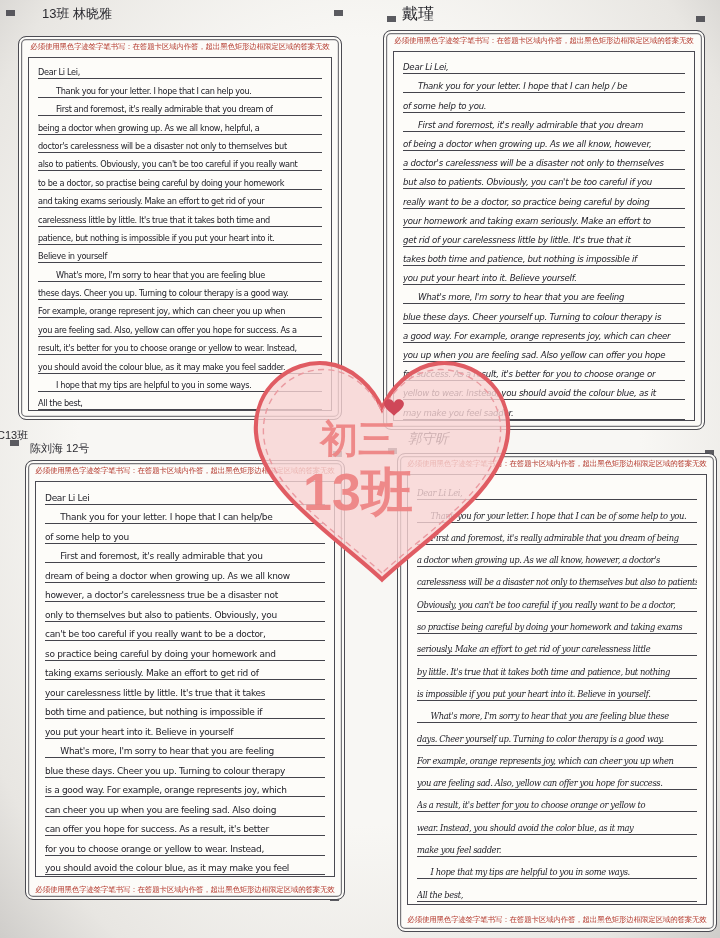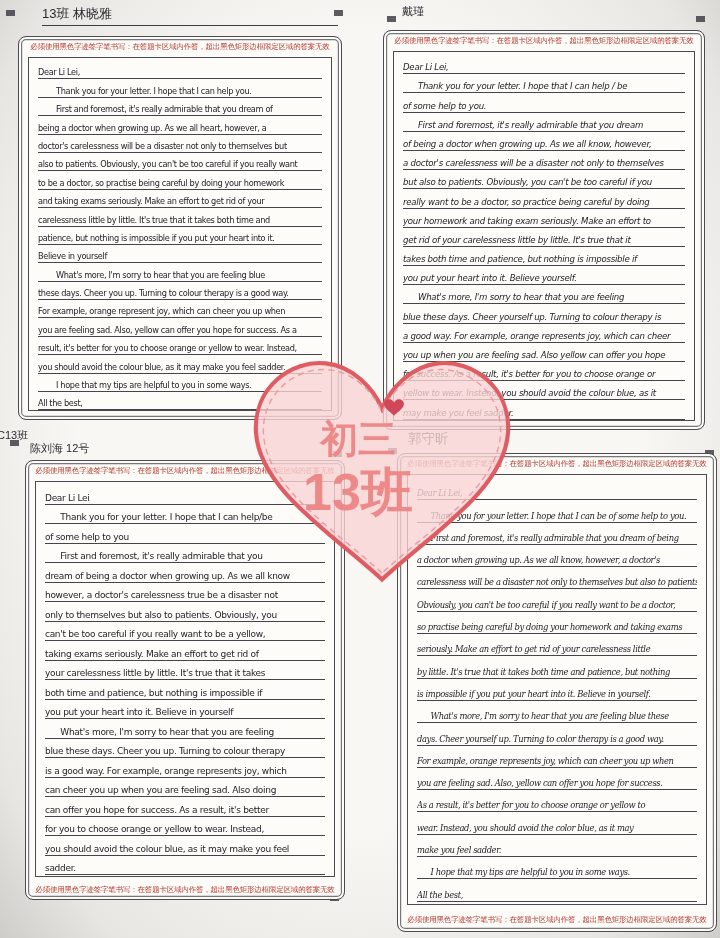--- a/index.html
+++ b/index.html
@@ -26,39 +26,39 @@
   }
   .hw-line{
     border-bottom:1px solid #44444c; white-space:pre; overflow:hidden;
     color:#23232b; display:flex; align-items:flex-end; padding-bottom:1px;
     font-family:"DejaVu Sans", sans-serif;
   }
   .student-name{ position:absolute; color:#2a2a30; font-family:sans-serif; white-space:nowrap; }
 
   
   .s0 .outer{ left:18px; top:36px; width:322px; height:382px; }
-  .s0 .student-name{ left:42px; top:5px; width:296px; font-size:13px; border-bottom:1.3px solid #3d3d42; padding-bottom:2px;}
+  .s0 .student-name{ left:42px; top:5px; width:296px; font-size:13px; border-bottom:1.3px solid #3d3d42; padding-bottom:16px;}
   .s0 .hw-line{ height:16.4px; font-size:8.2px; letter-spacing:-0.35px; }
 
   
   .s1 .outer{ left:383px; top:30px; width:320px; height:398px; }
-  .s1 .student-name{ left:402px; top:4px; font-size:11px; }
+  .s1 .student-name{ left:402px; top:4px; font-size:16px; }
   .s1 .hw-line{ height:17.2px; font-size:8.6px; letter-spacing:-0.25px; font-style:italic; }
 
   
   .s2 .outer{ left:25px; top:460px; width:318px; height:438px; }
   .s2 .class-label{ position:absolute; left:-3px; top:428px; font-size:11px; color:#2a2a30; font-family:sans-serif;}
   .s2 .student-name{ left:30px; top:441px; font-size:11px; }
   .s2 .inner{ bottom:22px; }
   .s2 .banner-bottom{ bottom:4px; }
   .s2 .hw-line{ height:17.5px; font-size:9px; letter-spacing:-0.3px;text-align:center; }
 
   
   .s3 .outer{ left:397px; top:453px; width:318px; height:477px; }
-  .s3 .student-name{ left:408px; top:430px; font-size:13.5px; }
+  .s3 .student-name{ left:408px; top:430px; font-size:13.5px;font-style:italic; }
   .s3 .inner{ bottom:26px; }
   .s3 .banner-bottom{ bottom:6px; }
   .s3 .hw-line{ height:20.3px; font-size:8.4px; letter-spacing:-0.4px; font-style:italic; font-family:"DejaVu Serif", serif; }
 
   
   .mark{ position:absolute; width:9px; height:5.5px; background:#3f3f46; opacity:.85; }
   .m0{left:6px;  top:10px;}  .m1{left:334px; top:10px;}
   .m2{left:387px;top:16px;}  .m3{left:696px; top:16px;}
   .m4{left:10px; top:440px;} .m5{left:333px; top:451px;}
   .m6{left:388px;top:448px;} .m7{left:705px; top:450px;}
@@ -89,21 +89,21 @@
   <i class="mark m8"></i>
 
   <section class="s0">
     <div class="student-name">13班  林晓雅</div>
     <div class="outer">
       <div class="banner">必须使用黑色字迹签字笔书写：在答题卡区域内作答，超出黑色矩形边框限定区域的答案无效</div>
       <div class="inner">
           <div class="hw-line">Dear Li Lei,</div>
           <div class="hw-line">        Thank you for your letter. I hope that I can help you.</div>
           <div class="hw-line">        First and foremost, it's really admirable that you dream of</div>
-          <div class="hw-line">being a doctor when growing up. As we all heart, however, a</div>
+          <div class="hw-line">being a doctor when growing up. As we all know, helpful, a</div>
           <div class="hw-line">doctor's carelessness will be a disaster not only to themselves but</div>
           <div class="hw-line">also to patients. Obviously, you can't be too careful if you really want</div>
           <div class="hw-line">to be a doctor, so practise being careful by doing your homework</div>
           <div class="hw-line">and taking exams seriously. Make an effort to get rid of your</div>
           <div class="hw-line">carelessness little by little. It's true that it takes both time and</div>
           <div class="hw-line">patience, but nothing is impossible if you put your heart into it.</div>
           <div class="hw-line">Believe in yourself</div>
           <div class="hw-line">        What's more, I'm sorry to hear that you are feeling blue</div>
           <div class="hw-line">these days. Cheer you up. Turning to colour therapy is a good way.</div>
           <div class="hw-line">For example, orange represent joy, which can cheer you up when</div>
@@ -152,21 +152,22 @@
     <div class="outer">
       <div class="banner">必须使用黑色字迹签字笔书写：在答题卡区域内作答，超出黑色矩形边框限定区域的答案无效</div>
       <div class="inner">
           <div class="hw-line">Dear Li Lei</div>
           <div class="hw-line">      Thank you for your letter. I hope that I can help/be</div>
           <div class="hw-line">of some help to you</div>
           <div class="hw-line">      First and foremost, it's really admirable that you</div>
           <div class="hw-line">dream of being a doctor when growing up. As we all know</div>
           <div class="hw-line">however, a doctor's carelessness true be a disaster not</div>
           <div class="hw-line">only to themselves but also to patients. Obviously, you</div>
-          <div class="hw-line">can't be too careful if you really want to be a yellow,</div>
+          <div class="hw-line">can't be too careful if you really want to be a doctor,</div>
+          <div class="hw-line">so practice being careful by doing your homework and</div>
           <div class="hw-line">taking exams seriously. Make an effort to get rid of</div>
           <div class="hw-line">your carelessness little by little. It's true that it takes</div>
           <div class="hw-line">both time and patience, but nothing is impossible if</div>
           <div class="hw-line">you put your heart into it. Believe in yourself</div>
           <div class="hw-line">      What's more, I'm sorry to hear that you are feeling</div>
           <div class="hw-line">blue these days. Cheer you up. Turning to colour therapy</div>
           <div class="hw-line">is a good way. For example, orange represents joy, which</div>
           <div class="hw-line">can cheer you up when you are feeling sad. Also doing</div>
           <div class="hw-line">can offer you hope for success. As a result, it's better</div>
           <div class="hw-line">for you to choose orange or yellow to wear. Instead,</div>

